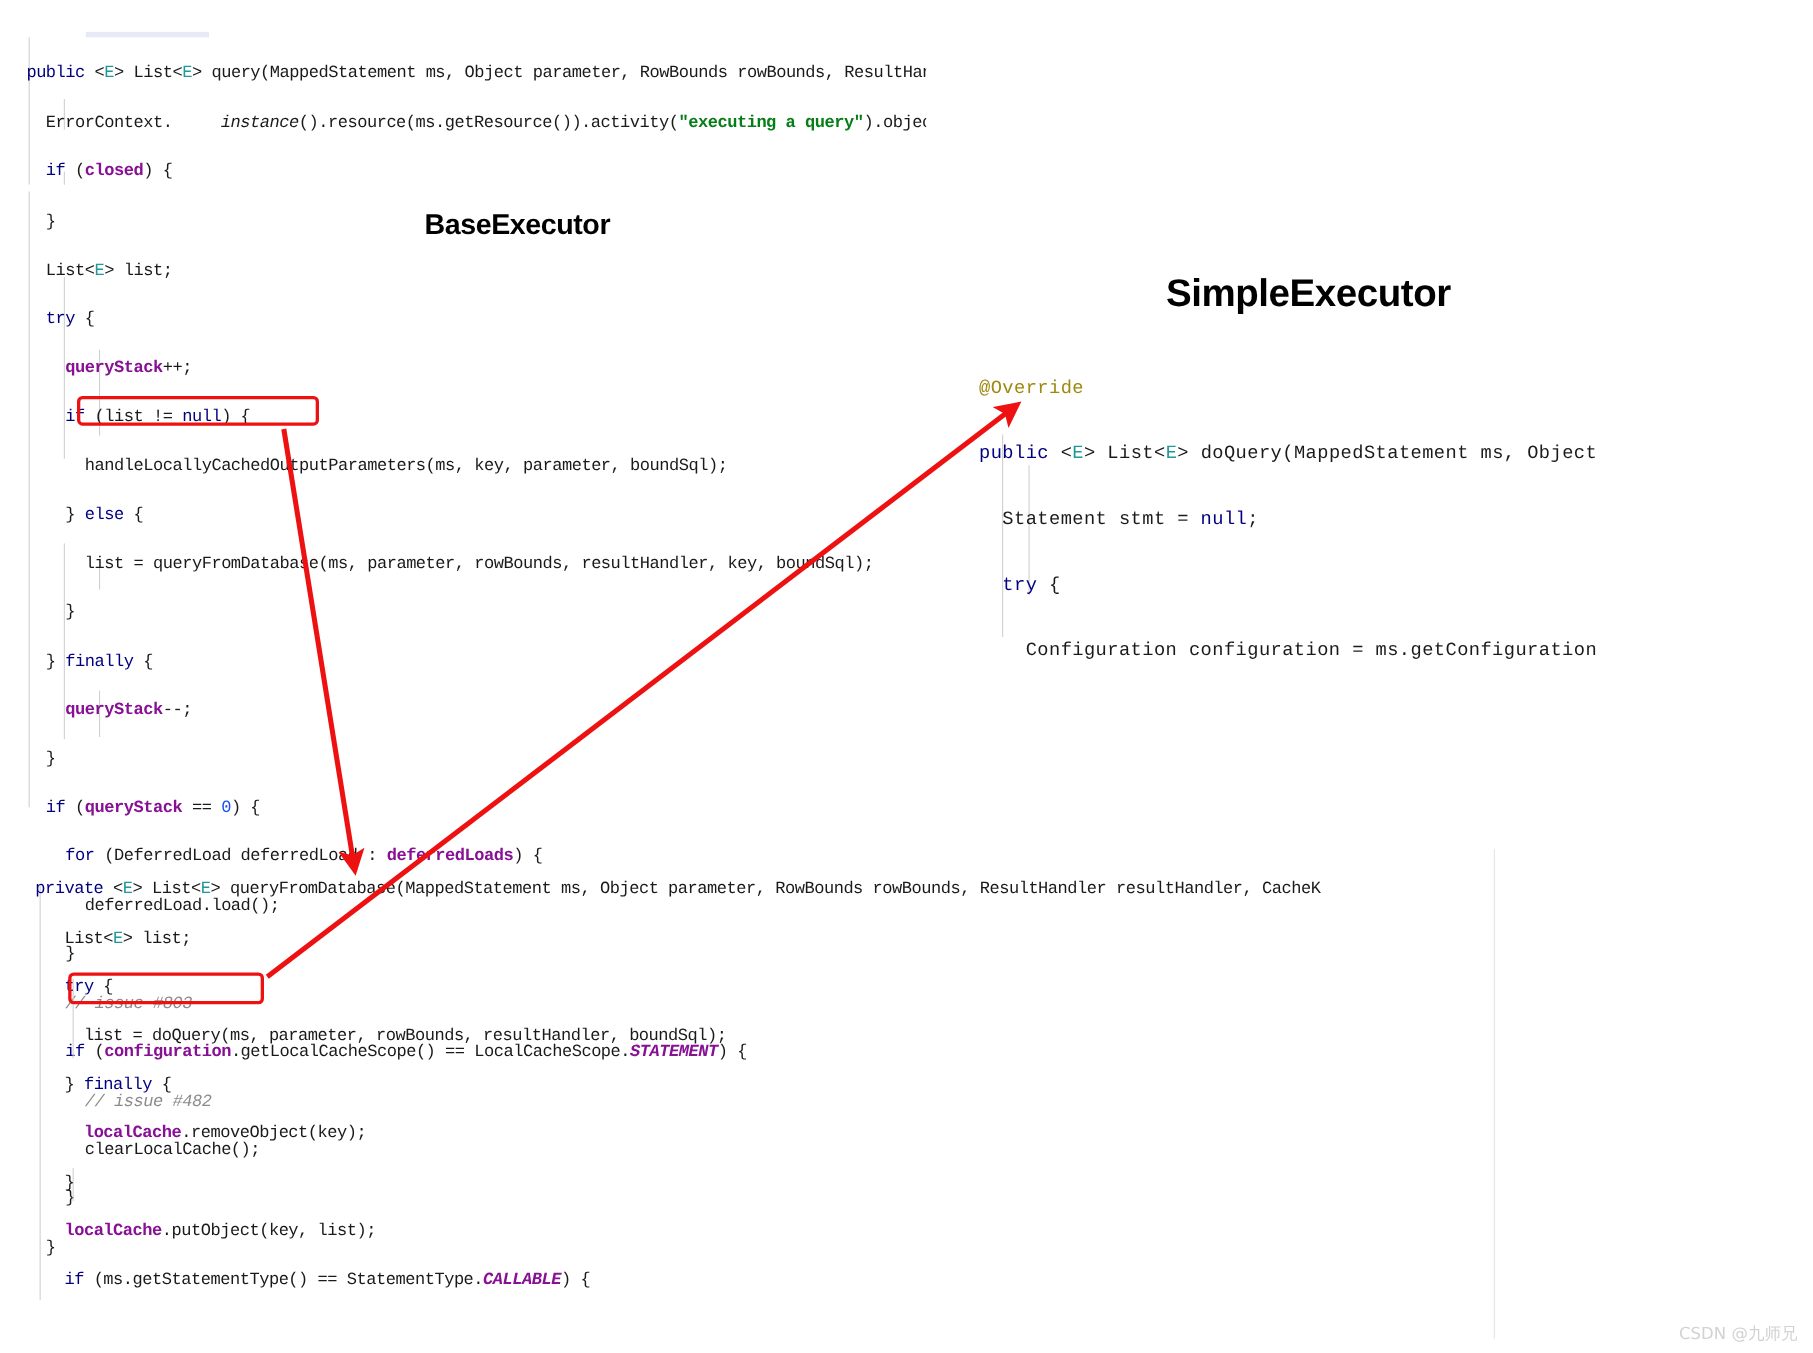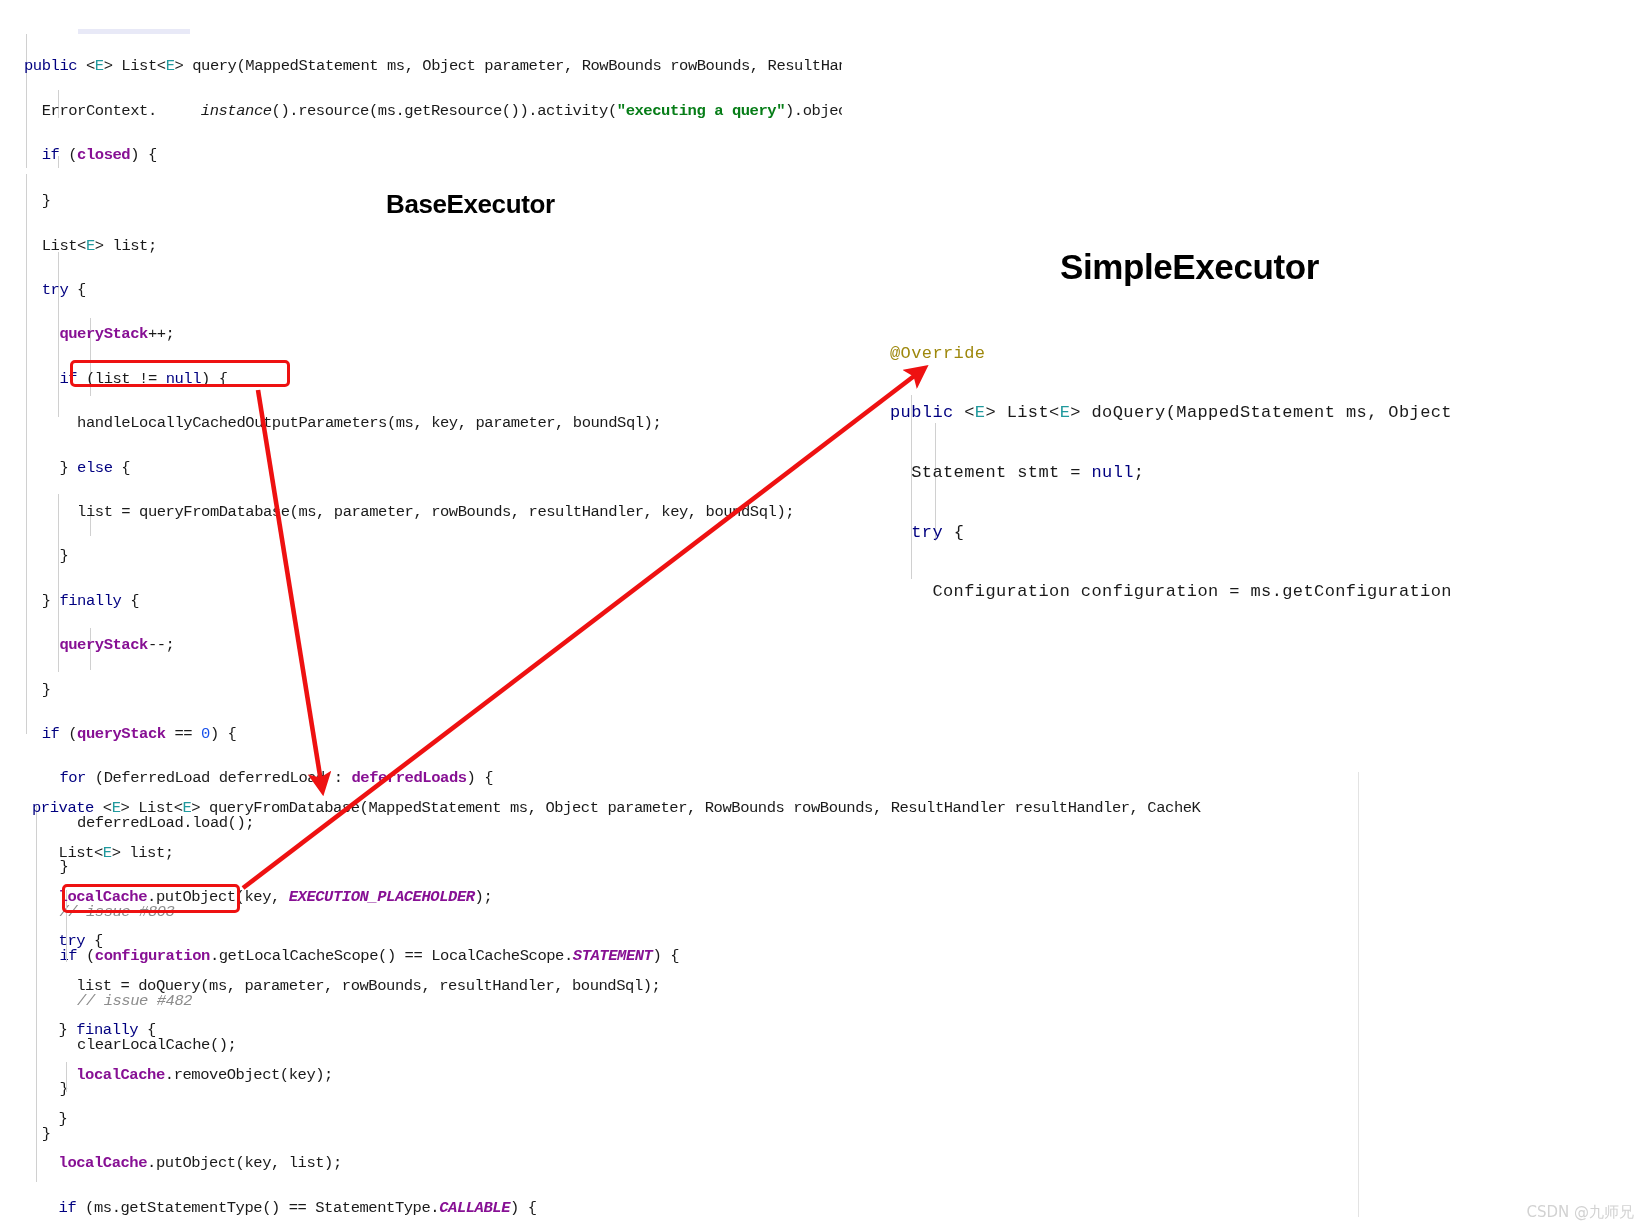--- a/index.html
+++ b/index.html
@@ -175,21 +175,20 @@
   </div>
 </div>
 
 <div class="clip-bottom">
   <div class="guide" style="left:36px;top:32px;height:378px;"></div>
   <div class="guide" style="left:66px;top:118px;height:72px;"></div>
   <div class="guide" style="left:66px;top:290px;height:30px;"></div>
   <div class="code-block" id="block-qfd" style="left:32px;top:3px;">
 <div class="code-line"><span class="kw">private</span> &lt;<span class="gen">E</span>&gt; List&lt;<span class="gen">E</span>&gt; queryFromDatabase(MappedStatement ms, Object parameter, RowBounds rowBounds, ResultHandler resultHandler, CacheK</div>
 <div class="code-line">   List&lt;<span class="gen">E</span>&gt; list;</div>
-<div class="code-line">   <span class="field">localCache</span>.putObject(key, <span class="static">EXECUTION_PLACEHOLDER</span>);</div>
 <div class="code-line">   <span class="kw">try</span> {</div>
 <div class="code-line">     list = doQuery(ms, parameter, rowBounds, resultHandler, boundSql);</div>
 <div class="code-line">   } <span class="kw">finally</span> {</div>
 <div class="code-line">     <span class="field">localCache</span>.removeObject(key);</div>
 <div class="code-line">   }</div>
 <div class="code-line">   <span class="field">localCache</span>.putObject(key, list);</div>
 <div class="code-line">   <span class="kw">if</span> (ms.getStatementType() == StatementType.<span class="static">CALLABLE</span>) {</div>
 
 
 

